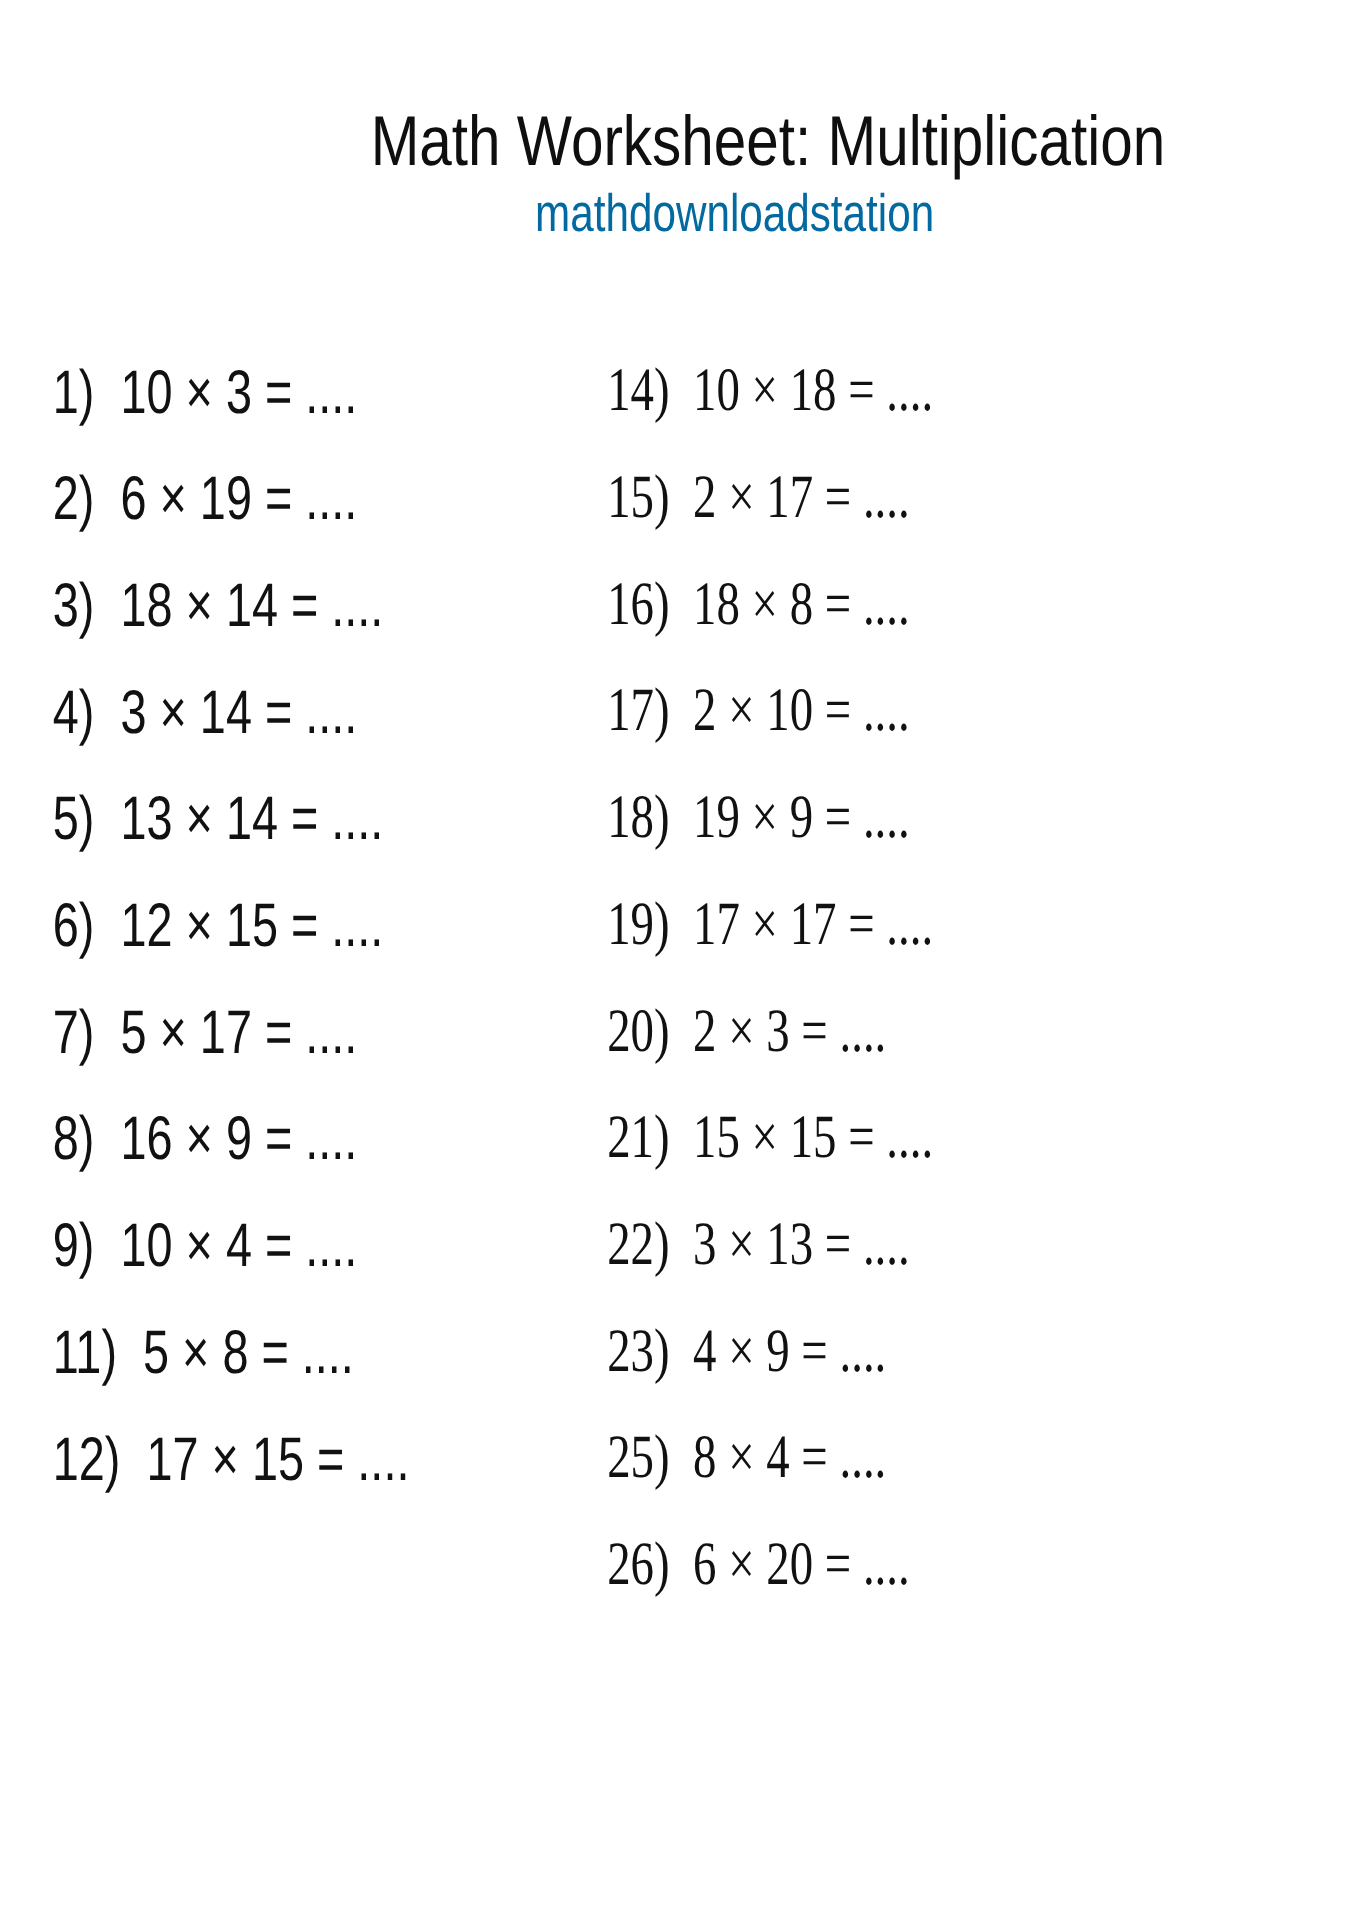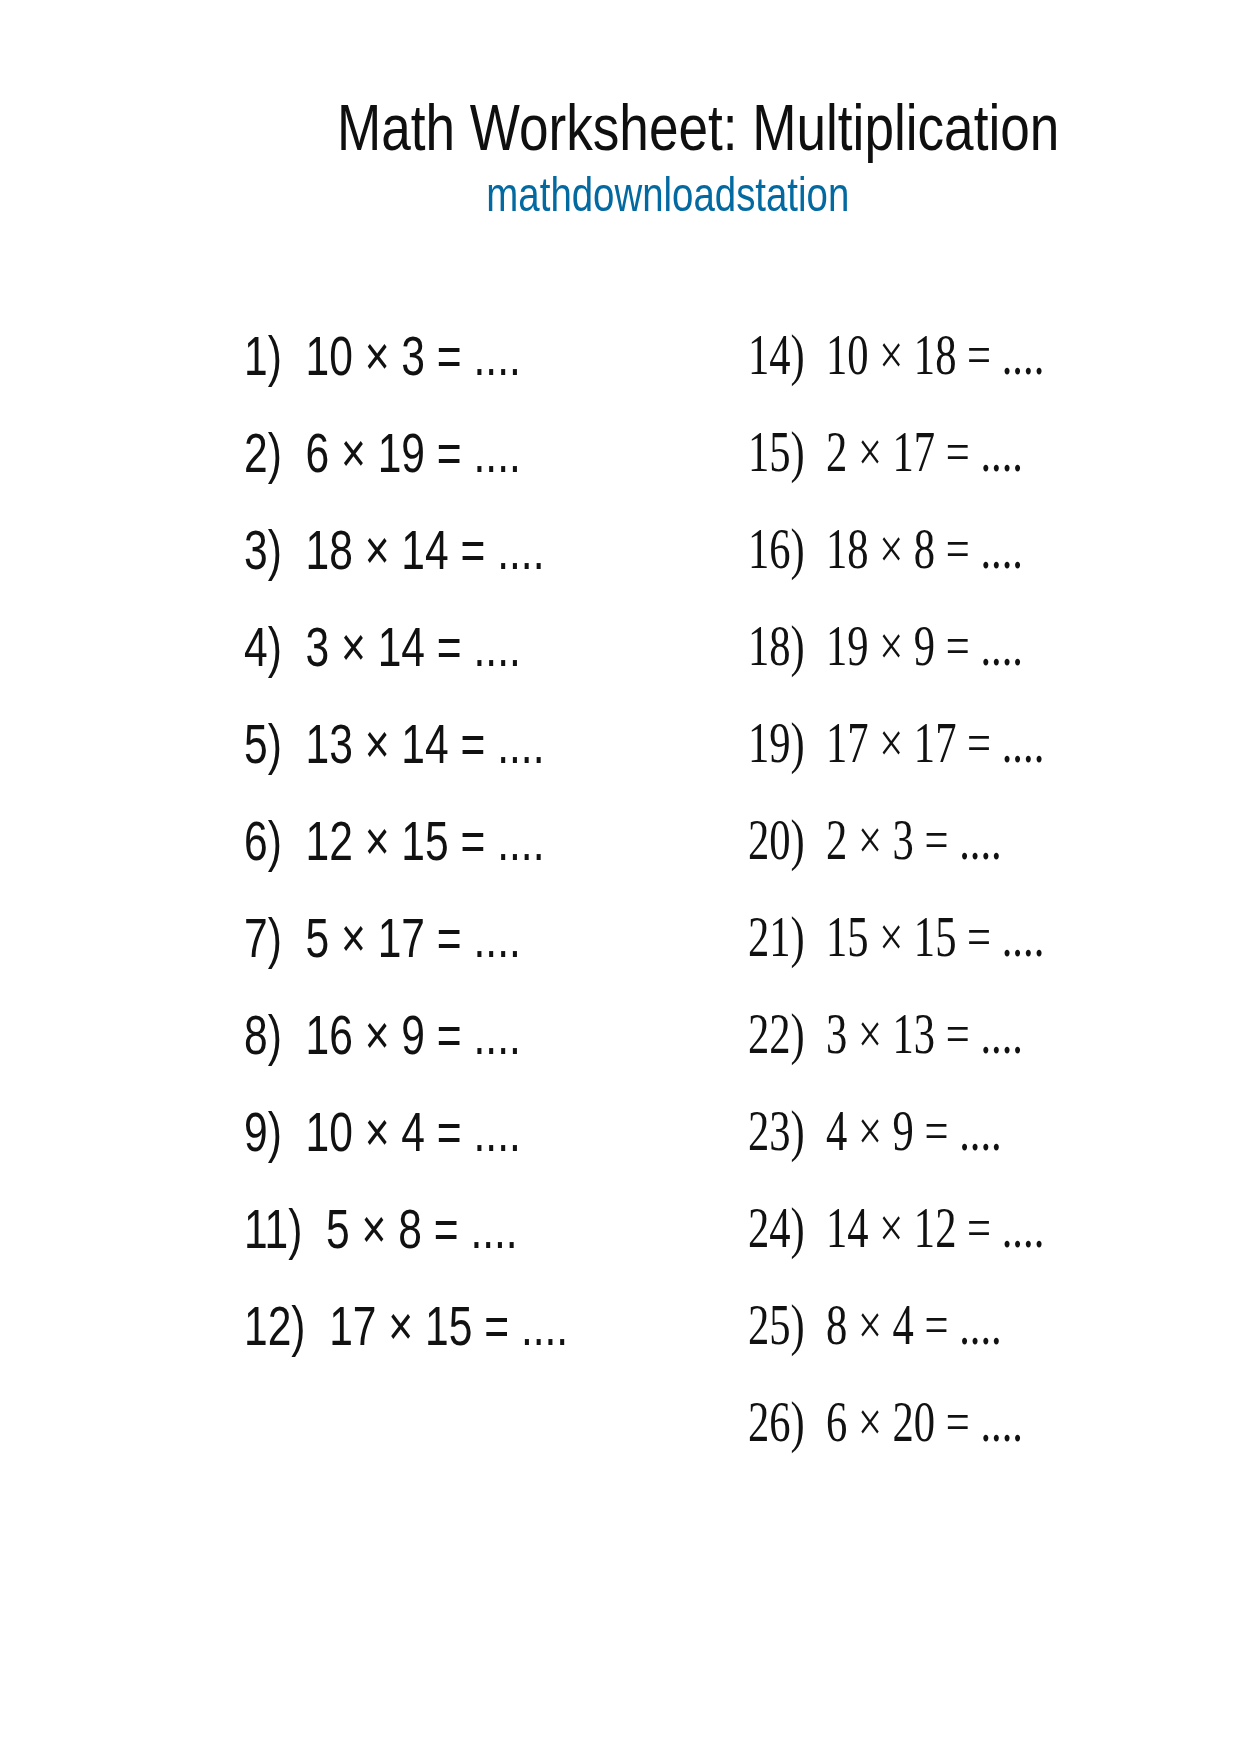--- a/index.html
+++ b/index.html
@@ -32,21 +32,21 @@
     margin-top: 8px;
     font-size: 48px;
     line-height: 1.05;
     color: #0369a1;
     white-space: pre;
   }
   .subtitle-text { display: inline-block; transform: scaleX(0.80); }
 
   .problems { display: flex; margin-top: 86px; }
   .col { box-sizing: border-box; }
-  .col-left  { margin-left: 196px; width: 504px; }
+  .col-left  { width: 504px; }
   .col-right { width: 504px; font-family: Liberation Serif, serif; }
 
   .row {
     height: 97px;
     line-height: 97px;
     font-size: 56px;
     white-space: pre;
   }
   .row-text {
     display: inline-block;
@@ -75,24 +75,24 @@
         <div class="row"><span class="row-text"><span>7)</span>  <span>5</span> <span>×</span> <span>17</span> <span>=</span> <span>....</span></span></div>
         <div class="row"><span class="row-text"><span>8)</span>  <span>16</span> <span>×</span> <span>9</span> <span>=</span> <span>....</span></span></div>
         <div class="row"><span class="row-text"><span>9)</span>  <span>10</span> <span>×</span> <span>4</span> <span>=</span> <span>....</span></span></div>
         <div class="row"><span class="row-text"><span>11)</span>  <span>5</span> <span>×</span> <span>8</span> <span>=</span> <span>....</span></span></div>
         <div class="row"><span class="row-text"><span>12)</span>  <span>17</span> <span>×</span> <span>15</span> <span>=</span> <span>....</span></span></div>
       </div>
     <div class="col col-right">
         <div class="row"><span class="row-text"><span>14)</span>  <span>10</span> <span>×</span> <span>18</span> <span>=</span> <span>....</span></span></div>
         <div class="row"><span class="row-text"><span>15)</span>  <span>2</span> <span>×</span> <span>17</span> <span>=</span> <span>....</span></span></div>
         <div class="row"><span class="row-text"><span>16)</span>  <span>18</span> <span>×</span> <span>8</span> <span>=</span> <span>....</span></span></div>
+        <div class="row"><span class="row-text"><span>17)</span>  <span>2</span> <span>×</span> <span>10</span> <span>=</span> <span>....</span></span></div>
         <div class="row"><span class="row-text"><span>18)</span>  <span>19</span> <span>×</span> <span>9</span> <span>=</span> <span>....</span></span></div>
         <div class="row"><span class="row-text"><span>19)</span>  <span>17</span> <span>×</span> <span>17</span> <span>=</span> <span>....</span></span></div>
         <div class="row"><span class="row-text"><span>20)</span>  <span>2</span> <span>×</span> <span>3</span> <span>=</span> <span>....</span></span></div>
         <div class="row"><span class="row-text"><span>21)</span>  <span>15</span> <span>×</span> <span>15</span> <span>=</span> <span>....</span></span></div>
         <div class="row"><span class="row-text"><span>22)</span>  <span>3</span> <span>×</span> <span>13</span> <span>=</span> <span>....</span></span></div>
         <div class="row"><span class="row-text"><span>23)</span>  <span>4</span> <span>×</span> <span>9</span> <span>=</span> <span>....</span></span></div>
-        <div class="row"><span class="row-text"><span>24)</span>  <span>14</span> <span>×</span> <span>12</span> <span>=</span> <span>....</span></span></div>
         <div class="row"><span class="row-text"><span>25)</span>  <span>8</span> <span>×</span> <span>4</span> <span>=</span> <span>....</span></span></div>
         <div class="row"><span class="row-text"><span>26)</span>  <span>6</span> <span>×</span> <span>20</span> <span>=</span> <span>....</span></span></div>
       </div>
   </main>
 </div>
 
 </body></html>

